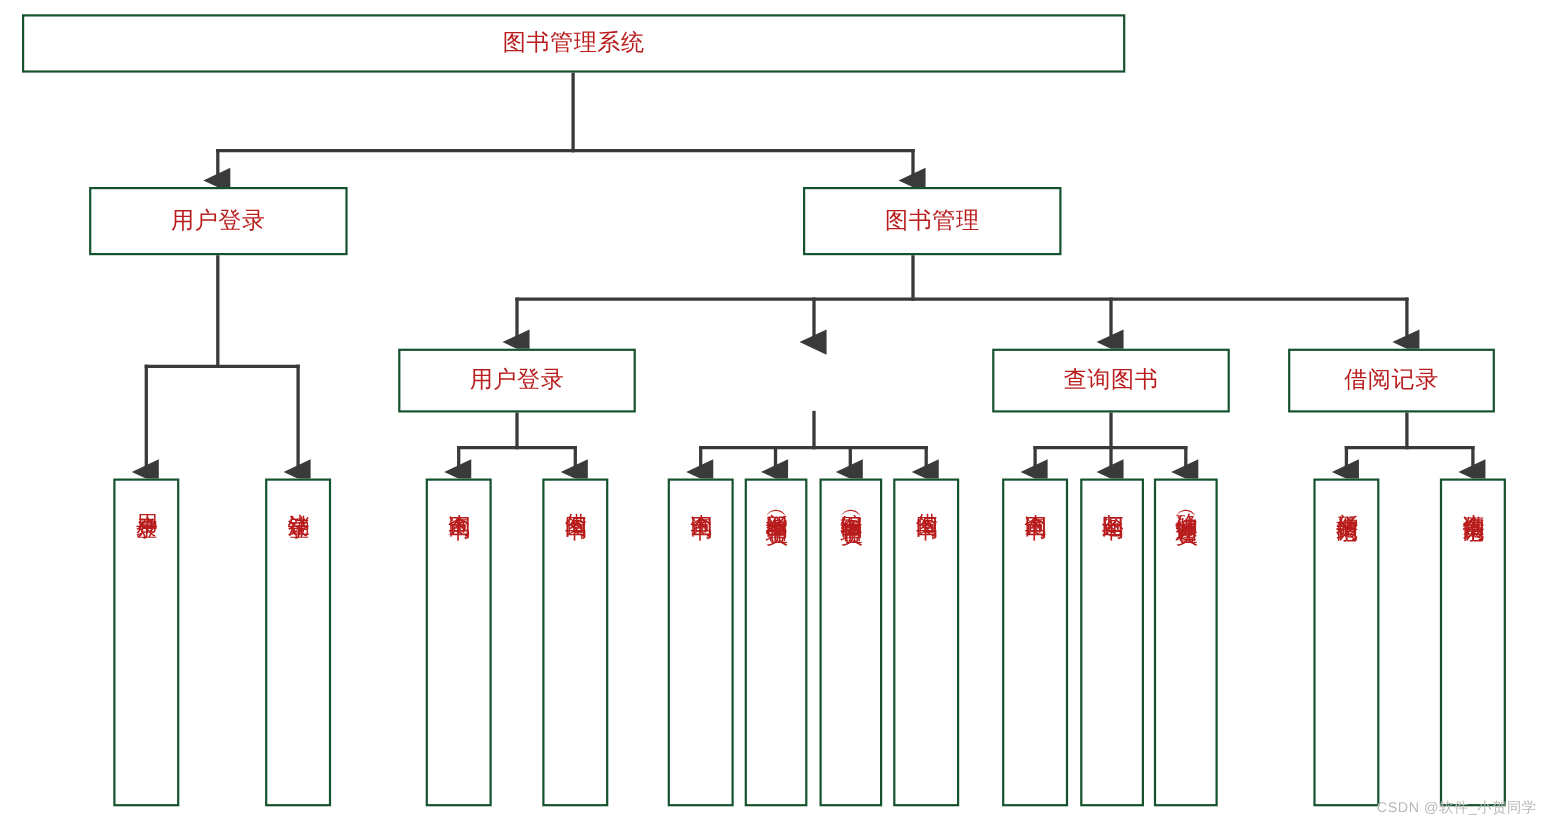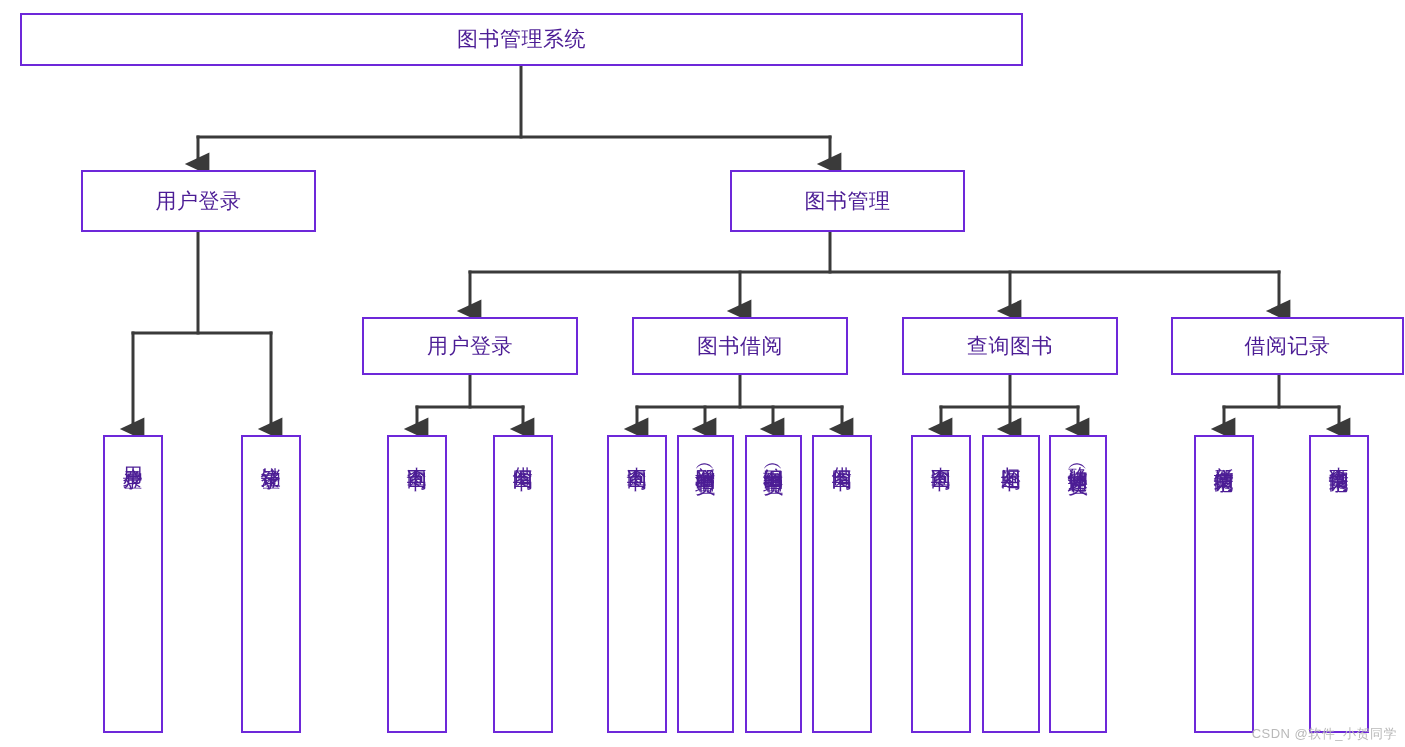--- a/index.html
+++ b/index.html
@@ -23,25 +23,25 @@
     position: absolute;
     left: 0;
     top: 0;
     width: 1405px;
     height: 747px;
   }
   .node-box {
     position: absolute;
     box-sizing: border-box;
     background: #ffffff;
-    border: 2px solid #6d28d9;
+    border: 2px solid #14532d;
     display: flex;
     align-items: center;
     justify-content: center;
-    color: #4c1d95;
+    color: #b91c1c;
   }
   .node-label {
     font-size: 21px;
     line-height: 1.25;
     letter-spacing: 0.5px;
     white-space: nowrap;
   }
   .node-box.vertical {
     align-items: flex-start;
     justify-content: center;
@@ -130,27 +130,24 @@
   <div class="node-box" style="left:81px; top:170px; width:235px; height:62px;">
     <span class="node-label">用户登录</span>
   </div>
   <div class="node-box" style="left:711px; top:170px; width:235px; height:62px;margin-left:19px;">
     <span class="node-label">图书管理</span>
   </div>
 
   <div class="node-box" style="left:362px; top:317px; width:216px; height:58px;">
     <span class="node-label">用户登录</span>
   </div>
-  <div class="node-box" style="left:632px; top:317px; width:216px; height:58px;">
-    <span class="node-label">图书借阅</span>
-  </div>
   <div class="node-box" style="left:902px; top:317px; width:216px; height:58px;">
     <span class="node-label">查询图书</span>
   </div>
-  <div class="node-box" style="left:1171px; top:317px; width:233px; height:58px;">
+  <div class="node-box" style="left:1171px; top:317px; width:188px; height:58px;">
     <span class="node-label">借阅记录</span>
   </div>
 
   <div class="node-box vertical" style="left:103px; top:435px; width:60px; height:298px;">
     <span class="node-label">用户登录</span>
   </div>
   <div class="node-box vertical" style="left:241px; top:435px; width:60px; height:298px;">
     <span class="node-label">注销登录</span>
   </div>
 

